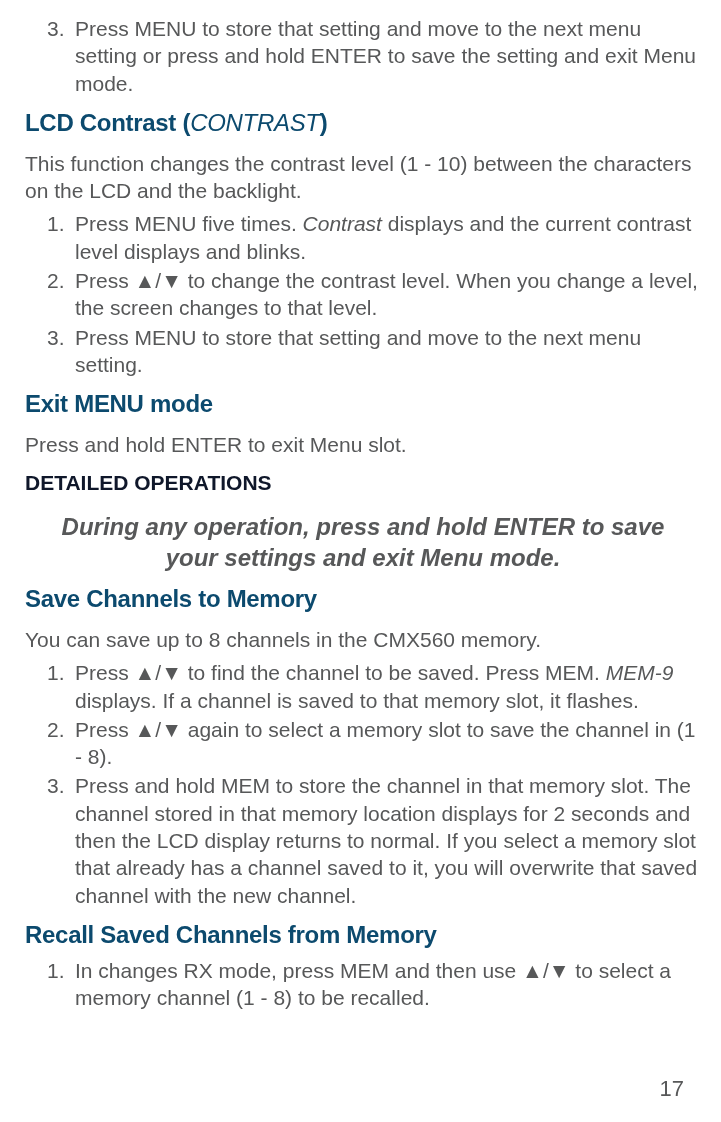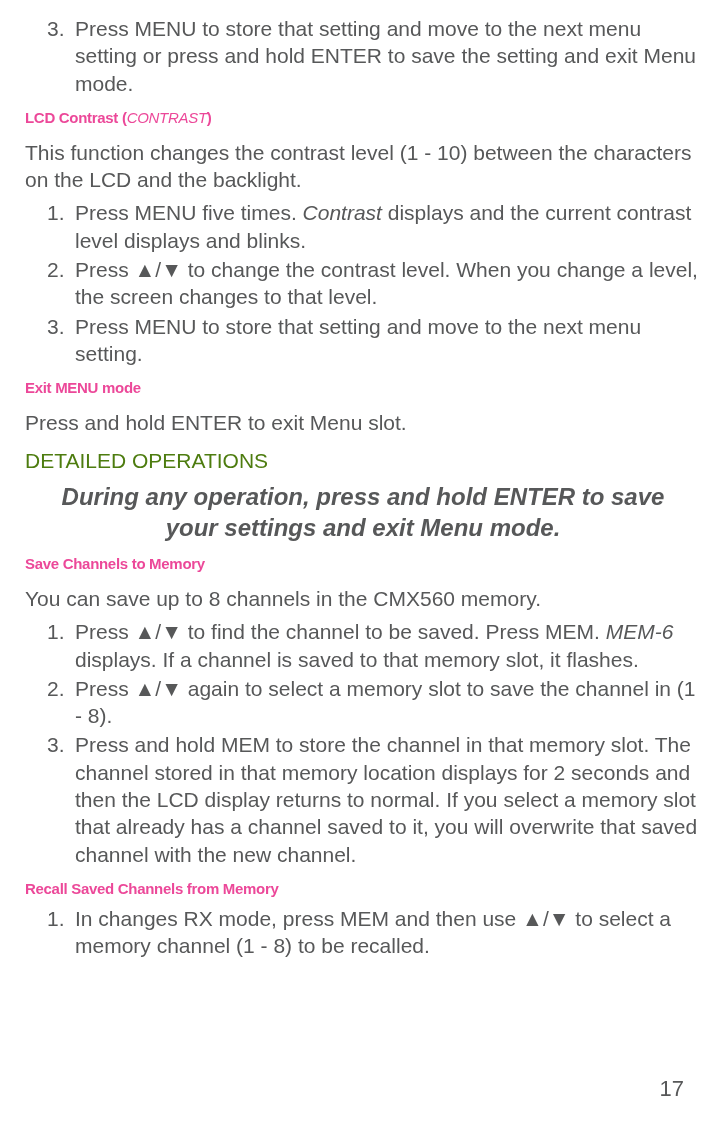--- a/index.html
+++ b/index.html
@@ -27,33 +27,33 @@
       line-height: 1.3;
     }
     .ol-text {
       font-size: 21px;
       line-height: 1.3;
       flex: 1;
     }
     .heading-bold {
       font-family: Arial, Helvetica, sans-serif;
       font-weight: bold;
-      font-size: 15px;
-      color: #ec4899;
+      font-size: 24px;
+      color: #0c4a6e;
       margin-top: 12px;
       margin-bottom: 8px;
       letter-spacing: -0.3px;
     }
     .heading-bold-wide {
       font-family: Arial, Helvetica, sans-serif;
-      font-weight: normal;
+      font-weight: bold;
       font-size: 21px;
-      color: #4d7c0f;
+      color: #0f172a;
       margin-top: 12px;
-      margin-bottom: 8px;
+      margin-bottom: 16px;
       letter-spacing: 0px;
     }
     .heading-italic {
       font-style: italic;
       font-weight: normal;
     }
     .body-text {
       font-size: 21px;
       line-height: 1.3;
       margin-bottom: 6px;
@@ -127,21 +127,21 @@
 
 <div class="heading-bold-wide">DETAILED OPERATIONS</div>
 <div class="centered-note">During any operation, press and hold ENTER to save your settings and exit Menu mode.</div>
 
 <div class="heading-bold">Save Channels to Memory</div>
 <div class="body-text">You can save up to 8 channels in the CMX560 memory.</div>
 
 <div class="ol-item">
   <div class="ol-num">1.</div>
   <div class="ol-text">
-    <span>Press ▲/▼ to find the channel to be saved. Press </span><span class="bold">MEM</span><span>. </span><span class="italic">MEM-6</span><span> displays. If a channel is saved to that memory slot, it flashes.</span>
+    <span>Press ▲/▼ to find the channel to be saved. Press </span><span class="bold">MEM</span><span>. </span><span class="italic">MEM-9</span><span> displays. If a channel is saved to that memory slot, it flashes.</span>
   </div>
 </div>
 
 <div class="ol-item">
   <div class="ol-num">2.</div>
   <div class="ol-text">
     <span>Press ▲/▼ again to select a memory slot to save the channel in (1 - 8).</span>
   </div>
 </div>
 

